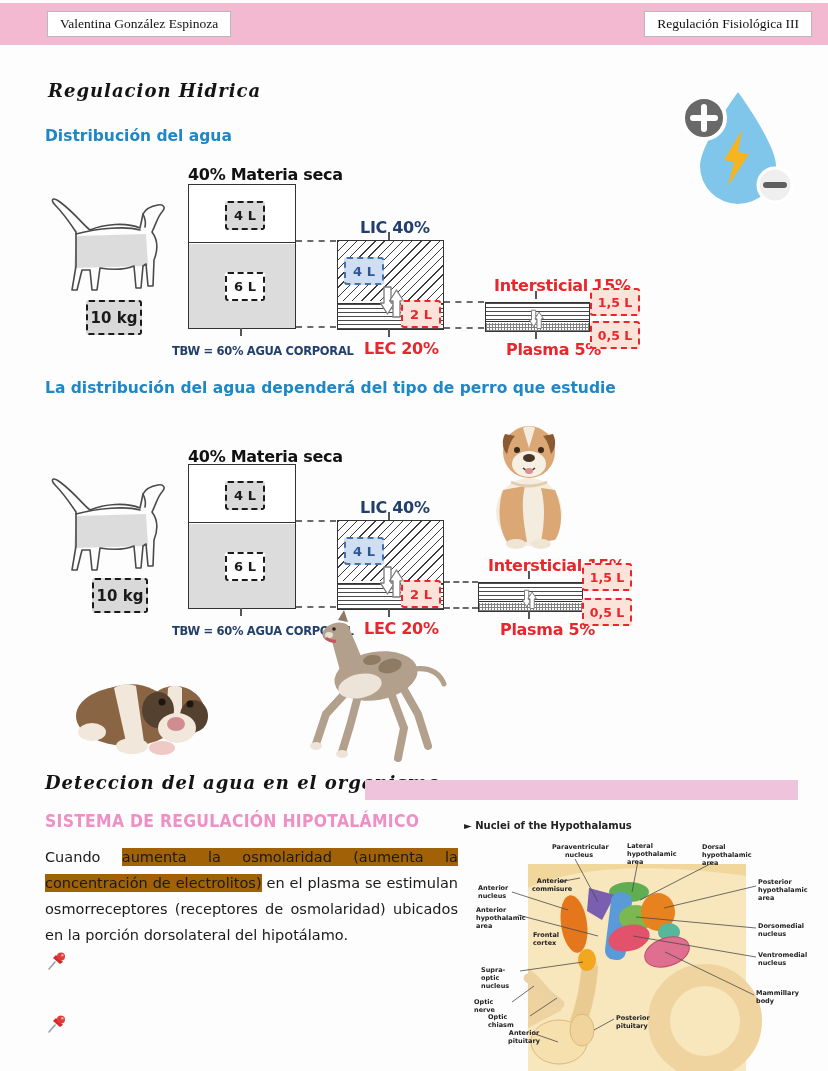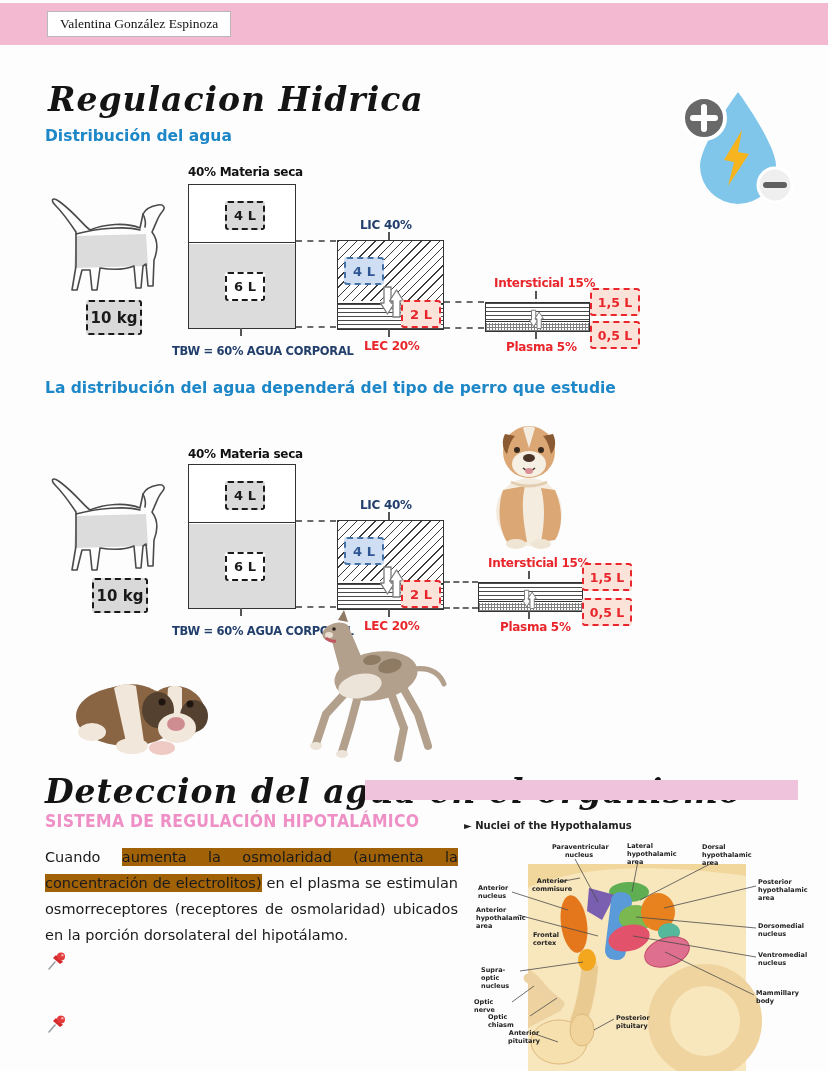--- a/index.html
+++ b/index.html
@@ -7,30 +7,30 @@
        font-family:"DejaVu Sans",sans-serif;color:#1a1a1a;}
   .abs{position:absolute;}
   
   .header-bar{position:absolute;left:0;top:3px;width:828px;height:42px;background:#f2b9d1;}
   .header-badge{position:absolute;top:8px;background:#fff;border:1px solid #b9b9b9;
       font-family:"Liberation Serif",serif;font-size:13.5px;padding:4px 12px;color:#111;}
   .badge-left{left:47px;}
   .badge-right{right:16px;}
   
   .script-title{font-family:"DejaVu Serif",serif;font-style:italic;font-weight:600;
-      font-size:33px;color:#141414;letter-spacing:1px;}
+      font-size:18px;color:#141414;letter-spacing:1px;}
   .blue-head{font-size:15.5px;font-weight:bold;color:#1d87c8;}
   .pink-head{font-size:17px;font-weight:bold;color:#ee8fc5;letter-spacing:.3px;
       transform:scaleX(.92);transform-origin:left;}
   .pink-bar{background:#f0c3dc;height:20px;}
   
   .diagram{position:absolute;left:0;width:828px;height:205px;}
   .dash-box{position:absolute;border:2.5px dashed #1a1a1a;border-radius:3px;
       display:flex;align-items:center;justify-content:center;font-weight:bold;}
-  .lbl{position:absolute;font-weight:bold;font-size:12px;letter-spacing:-.3px;white-space:nowrap;}
+  .lbl{position:absolute;font-weight:bold;font-size:16px;letter-spacing:-.3px;white-space:nowrap;}
   .navy{color:#223f6b;} .red{color:#e8262b;}
   .bigbox{position:absolute;left:188px;top:24px;width:106px;height:143px;border:1.5px solid #333;background:#fff;}
   .bigbox .dry{position:absolute;left:0;top:0;right:0;height:57px;background:#fff;border-bottom:1.5px solid #333;}
   .bigbox .wet{position:absolute;left:0;top:58.5px;right:0;bottom:0;background:#dcdcdc;}
   .midbox{position:absolute;left:337px;top:80px;width:105px;height:88px;border:1.5px solid #333;background:#fff;}
   .hatch{position:absolute;left:0;top:0;right:0;height:60px;
       background:repeating-linear-gradient(135deg,#3a3a3a 0,#3a3a3a 1px,transparent 1px,transparent 6.5px);}
   .wave{background:repeating-linear-gradient(180deg,#4a4a4a 0,#4a4a4a 1px,transparent 1px,transparent 4px);}
   .midbox .wave{position:absolute;left:0;top:61.5px;right:0;bottom:0;border-top:1.5px solid #333;}
   .rightbar{position:absolute;left:485px;top:142px;width:103px;height:28px;border:1.5px solid #333;background:#fff;}
@@ -53,20 +53,21 @@
   .fig{position:absolute;left:462px;top:818px;width:366px;height:253px;}
   .fig-title{position:absolute;left:2px;top:2px;font-size:10px;font-weight:bold;color:#222;}
   .fig-label{position:absolute;font-size:6.5px;font-weight:bold;color:#222;line-height:1.2;}
   .tc{text-align:center;}
 </style>
 </head>
 <body>
 
 <div class="header-bar">
   <div class="header-badge badge-left">Valentina González Espinoza</div>
+  <div class="header-badge badge-right">Regulación Fisiológica III</div>
 </div>
 
 <div class="abs script-title" style="left:48px;top:80px;">Regulacion Hidrica</div>
 <div class="abs blue-head" style="left:45px;top:127px;">Distribución del agua</div>
 
 <svg class="abs" style="left:676px;top:86px;" width="128" height="124" viewBox="0 0 128 124">
   <path d="M62,6 C62,6 24,58 24,80 a38,38 0 0 0 76,0 C100,58 62,6 62,6 Z" fill="#7fc6ea"></path>
   <polygon points="66,44 48,74 58,76 52,100 73,68 62,66" fill="#f6b41f"></polygon>
   <g>
     <circle cx="28" cy="32" r="21" fill="#696969" stroke="#fff" stroke-width="4"></circle>

